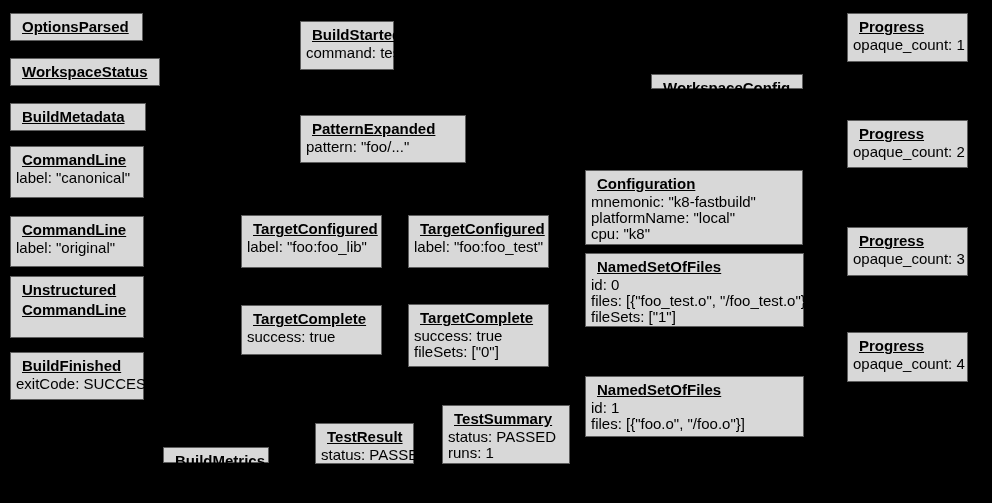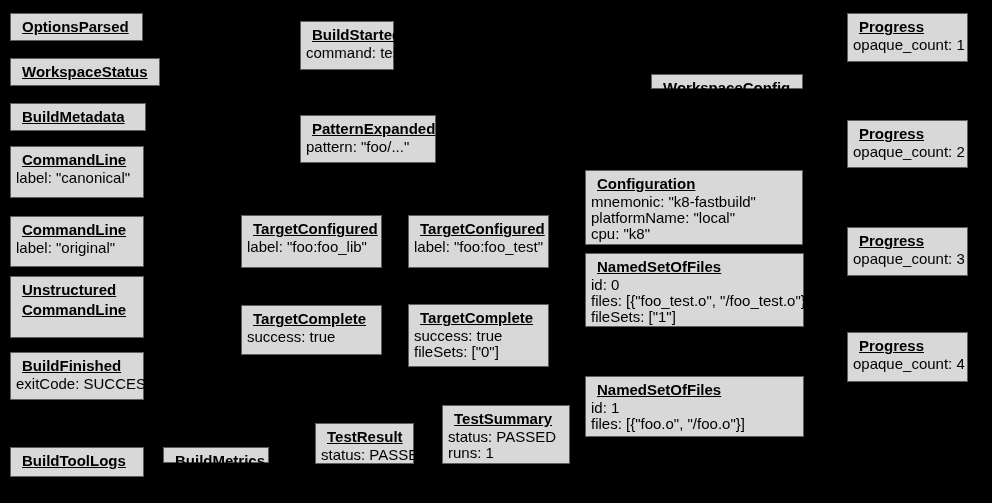--- a/index.html
+++ b/index.html
@@ -67,34 +67,31 @@
   <div class="node" style="left:10px;top:276px;width:134px;height:62px">
     <div class="t">Unstructured</div>
     <div class="t">CommandLine</div>
   </div>
 
   <div class="node" style="left:10px;top:352px;width:134px;height:48px">
     <div class="t">BuildFinished</div>
     <div class="f">exitCode: SUCCESS</div>
   </div>
 
-  <div class="node" style="left:10px;top:447px;width:134px;height:30px">
-    <div class="t">BuildToolLogs</div>
-  </div>
 
   <div class="node" style="left:163px;top:447px;width:106px;height:16px">
     <div class="t">BuildMetrics</div>
   </div>
 
   <div class="node" style="left:300px;top:21px;width:94px;height:49px">
     <div class="t">BuildStarted</div>
     <div class="f">command: test</div>
   </div>
 
-  <div class="node" style="left:300px;top:115px;width:136px;height:48px">
+  <div class="node" style="left:300px;top:115px;width:166px;height:48px">
     <div class="t">PatternExpanded</div>
     <div class="f">pattern: "foo/..."</div>
   </div>
 
   <div class="node" style="left:241px;top:215px;width:141px;height:53px">
     <div class="t">TargetConfigured</div>
     <div class="f">label: "foo:foo_lib"</div>
   </div>
 
   <div class="node" style="left:408px;top:215px;width:141px;height:53px">

